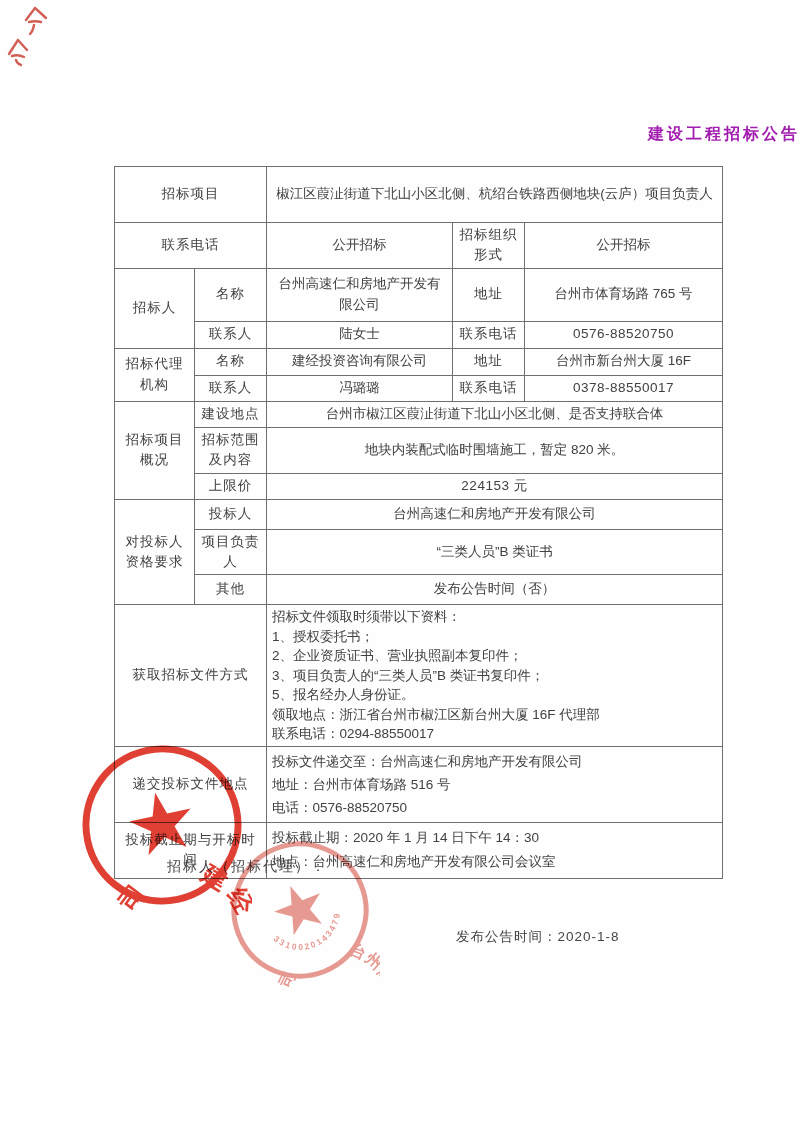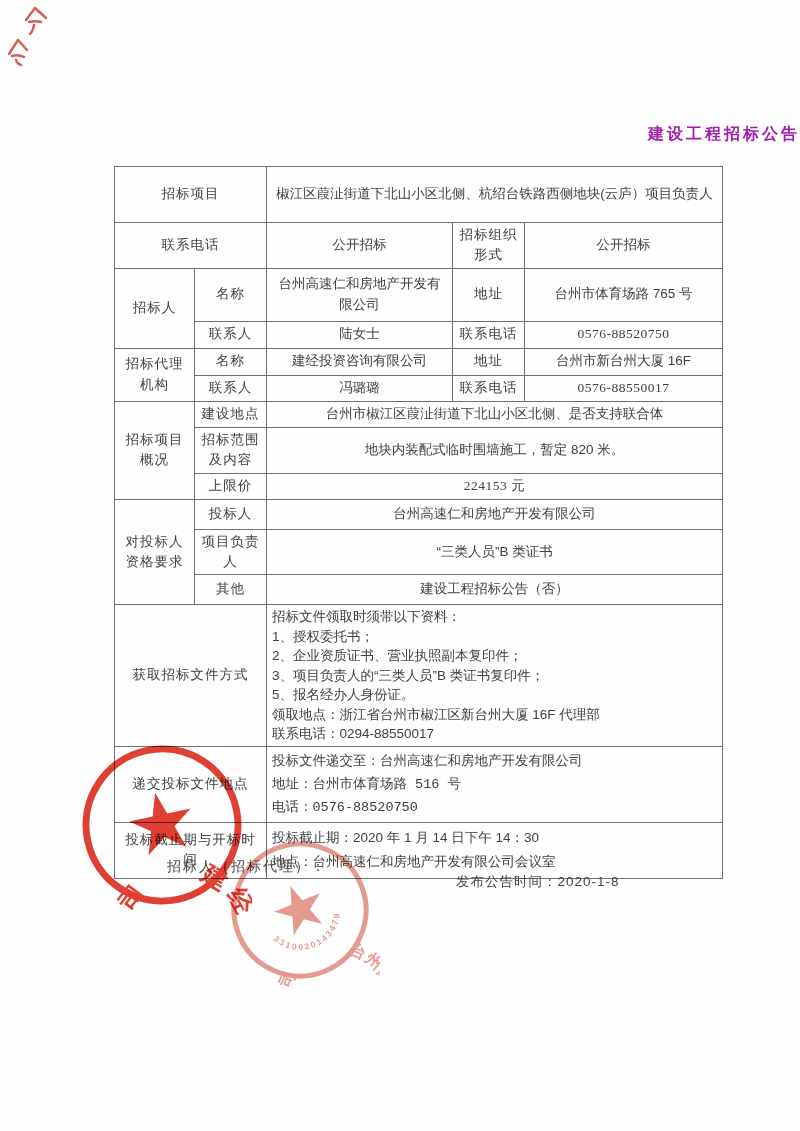--- a/index.html
+++ b/index.html
@@ -18,32 +18,32 @@
   table.tender {
     position:absolute; left:114px; top:166px; width:608px;
     border-collapse:collapse; table-layout:fixed;
   }
   table.tender td {
     border:1px solid #6f6f6f; font-size:13.5px; color:#414141;
     text-align:center; vertical-align:middle; padding:2px 5px;
     line-height:1.5; word-break:break-all;
   }
   td.lab { letter-spacing:1px; color:#474747; }
-  td.val-num { letter-spacing:0.5px;font-family:Liberation Serif, serif; }
+  td.val-num { letter-spacing:0.5px; }
   td.block { text-align:left; padding:6px 6px 6px 14px; }
   td.block .line { text-align:left; line-height:19px; }
   td.block-lg .line { line-height:19.5px; }
-  td.block-md .line { line-height:23px;font-family:Liberation Mono, monospace; }
+  td.block-md .line { line-height:23px; }
   td.block-sm .line { line-height:24px; }
   .sig-line {
     position:absolute; left:167px; top:858px; font-size:14px;
     letter-spacing:2px; color:#454545;
   }
   .publish-line {
-    position:absolute; left:456px; top:873px; font-size:13.5px;
+    position:absolute; left:456px; top:928px; font-size:13.5px;
     letter-spacing:1px; color:#454545;
   }
   .stamp { position:absolute; mix-blend-mode:multiply; pointer-events:none; }
   .stamp-agency { left:72px; top:735px; width:180px; height:180px; opacity:0.9; }
   .stamp-company { left:220px; top:830px; width:160px; height:160px; opacity:0.62; }
   .corner-marks { position:absolute; left:2px; top:2px; width:70px; height:70px; opacity:0.8; }
 </style>
 </head>
 <body>
 
@@ -98,21 +98,21 @@
       <td rowspan="2" class="lab">招标代理机构</td>
       <td class="lab">名称</td>
       <td>建经投资咨询有限公司</td>
       <td class="lab">地址</td>
       <td>台州市新台州大厦 16F</td>
     </tr>
     <tr style="height:26px">
       <td class="lab">联系人</td>
       <td>冯璐璐</td>
       <td class="lab">联系电话</td>
-      <td class="val-num">0576-88550017</td>
+      <td class="val-num">0378-88550017</td>
     </tr>
 
     <tr style="height:26px">
       <td rowspan="3" class="lab">招标项目概况</td>
       <td class="lab">建设地点</td>
       <td colspan="3">台州市椒江区葭沚街道下北山小区北侧、是否支持联合体</td>
     </tr>
     <tr style="height:46px">
       <td class="lab">招标范围及内容</td>
       <td colspan="3">地块内装配式临时围墙施工，暂定 820 米。</td>
@@ -126,21 +126,21 @@
       <td rowspan="3" class="lab">对投标人资格要求</td>
       <td class="lab">投标人</td>
       <td colspan="3">台州高速仁和房地产开发有限公司</td>
     </tr>
     <tr style="height:45px">
       <td class="lab">项目负责人</td>
       <td colspan="3">“三类人员”B 类证书</td>
     </tr>
     <tr style="height:30px">
       <td class="lab">其他</td>
-      <td colspan="3">建设工程招标公告（否）</td>
+      <td colspan="3">发布公告时间（否）</td>
     </tr>
 
     <tr style="height:140px">
       <td colspan="2" class="lab">获取招标文件方式</td>
       <td colspan="3" class="block block-lg">
         <div class="line">招标文件领取时须带以下资料：</div>
         <div class="line">1、授权委托书；</div>
         <div class="line">2、企业资质证书、营业执照副本复印件；</div>
         <div class="line">3、项目负责人的“三类人员”B 类证书复印件；</div>
         <div class="line">5、报名经办人身份证。</div>

